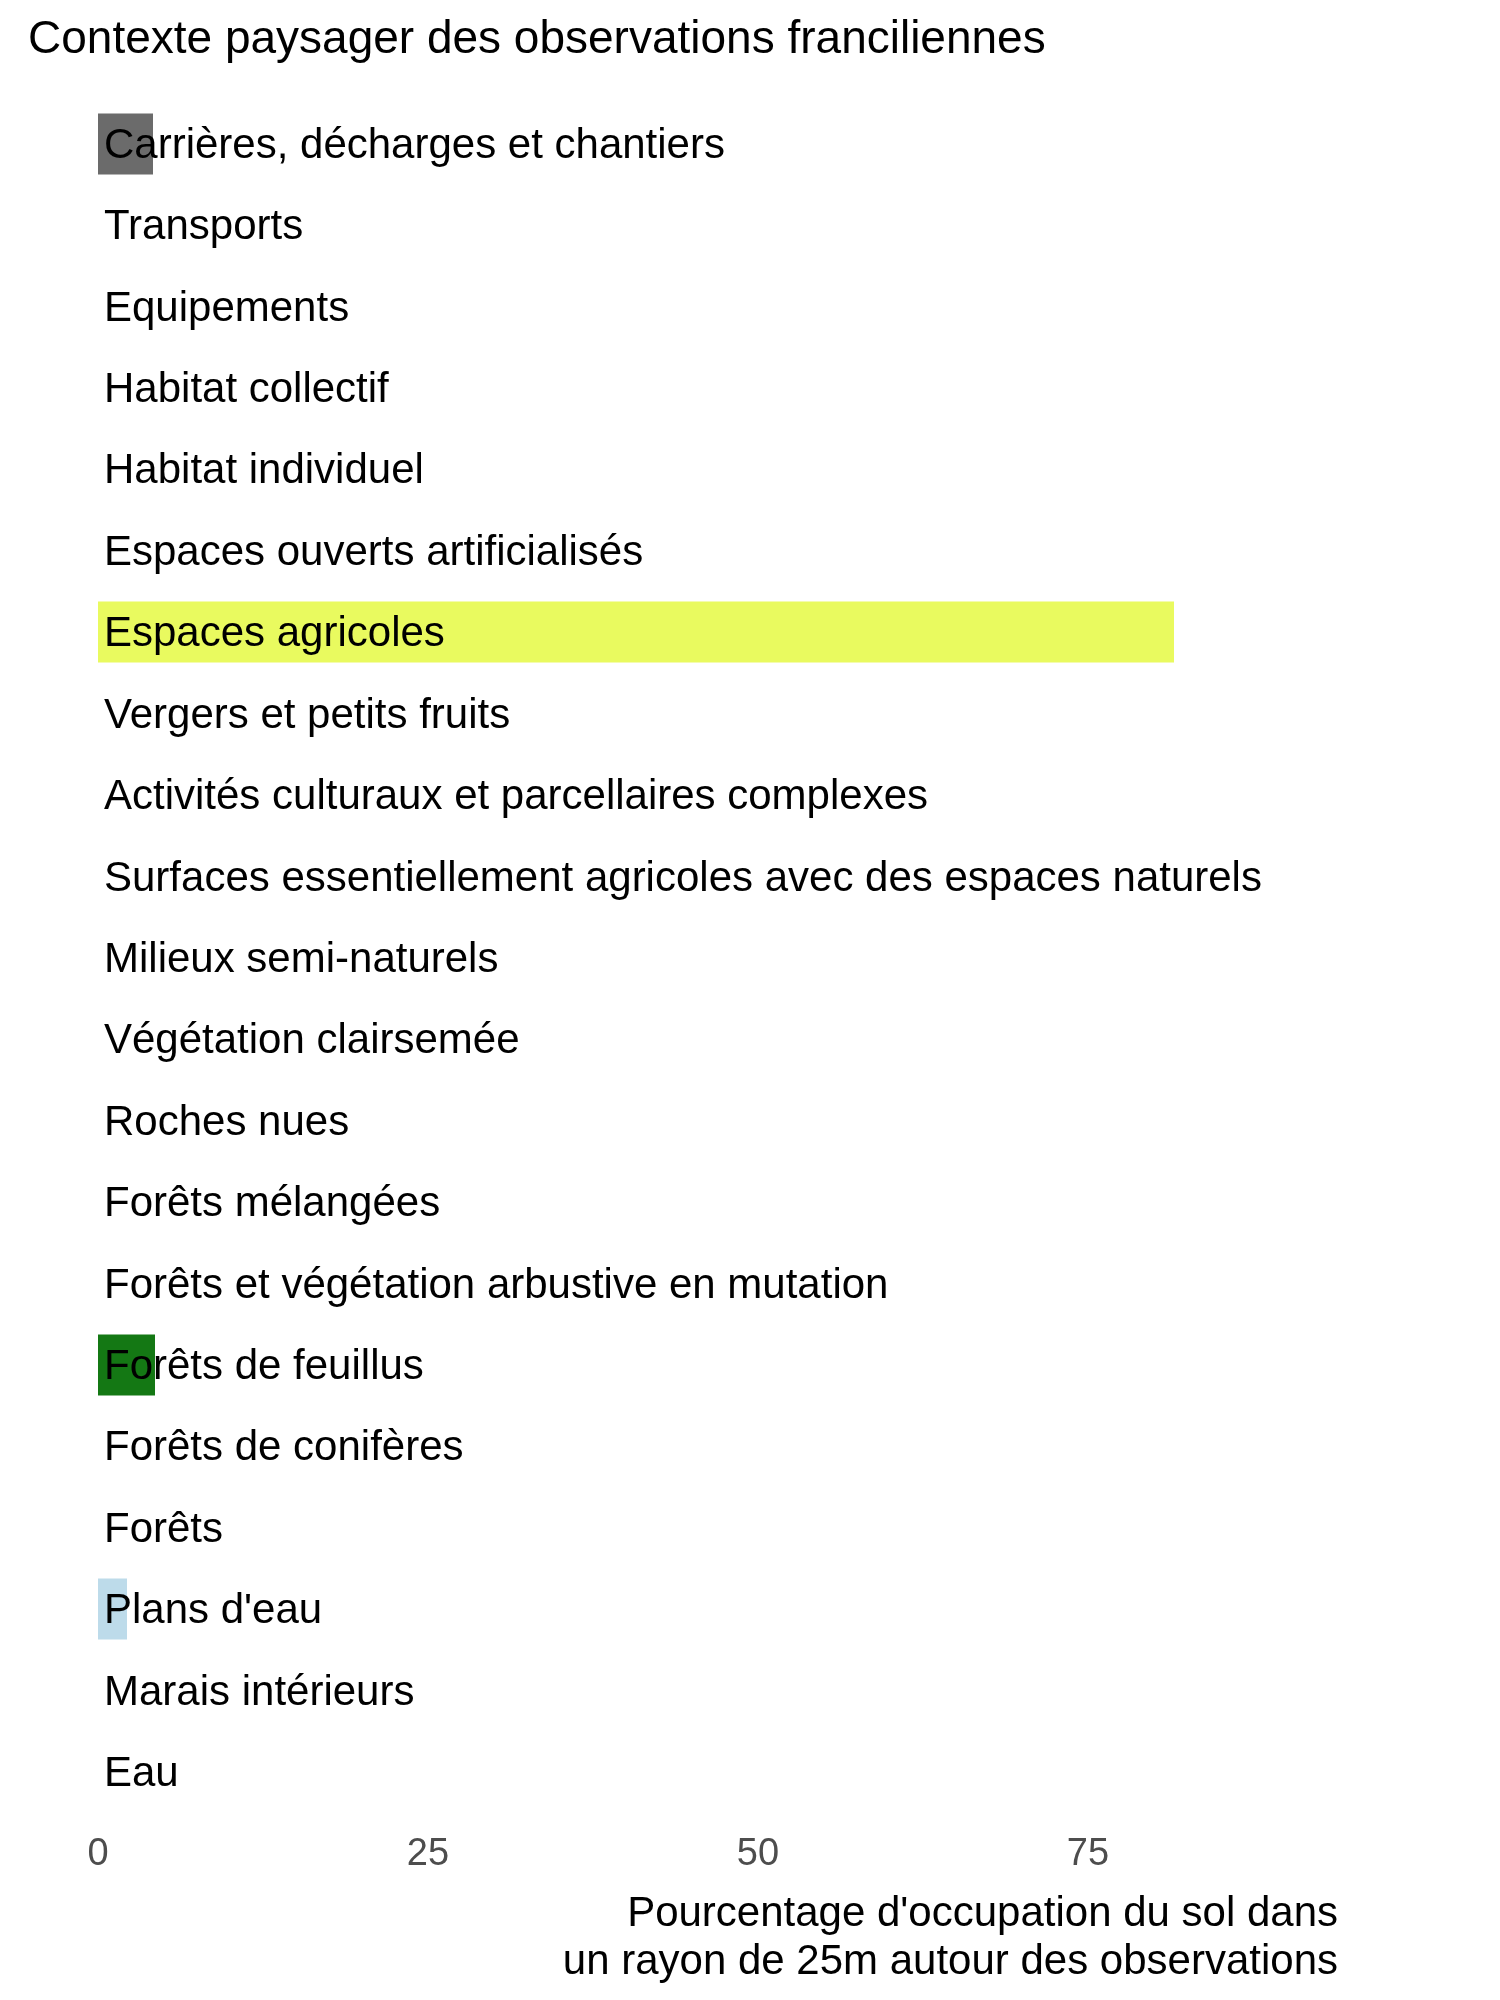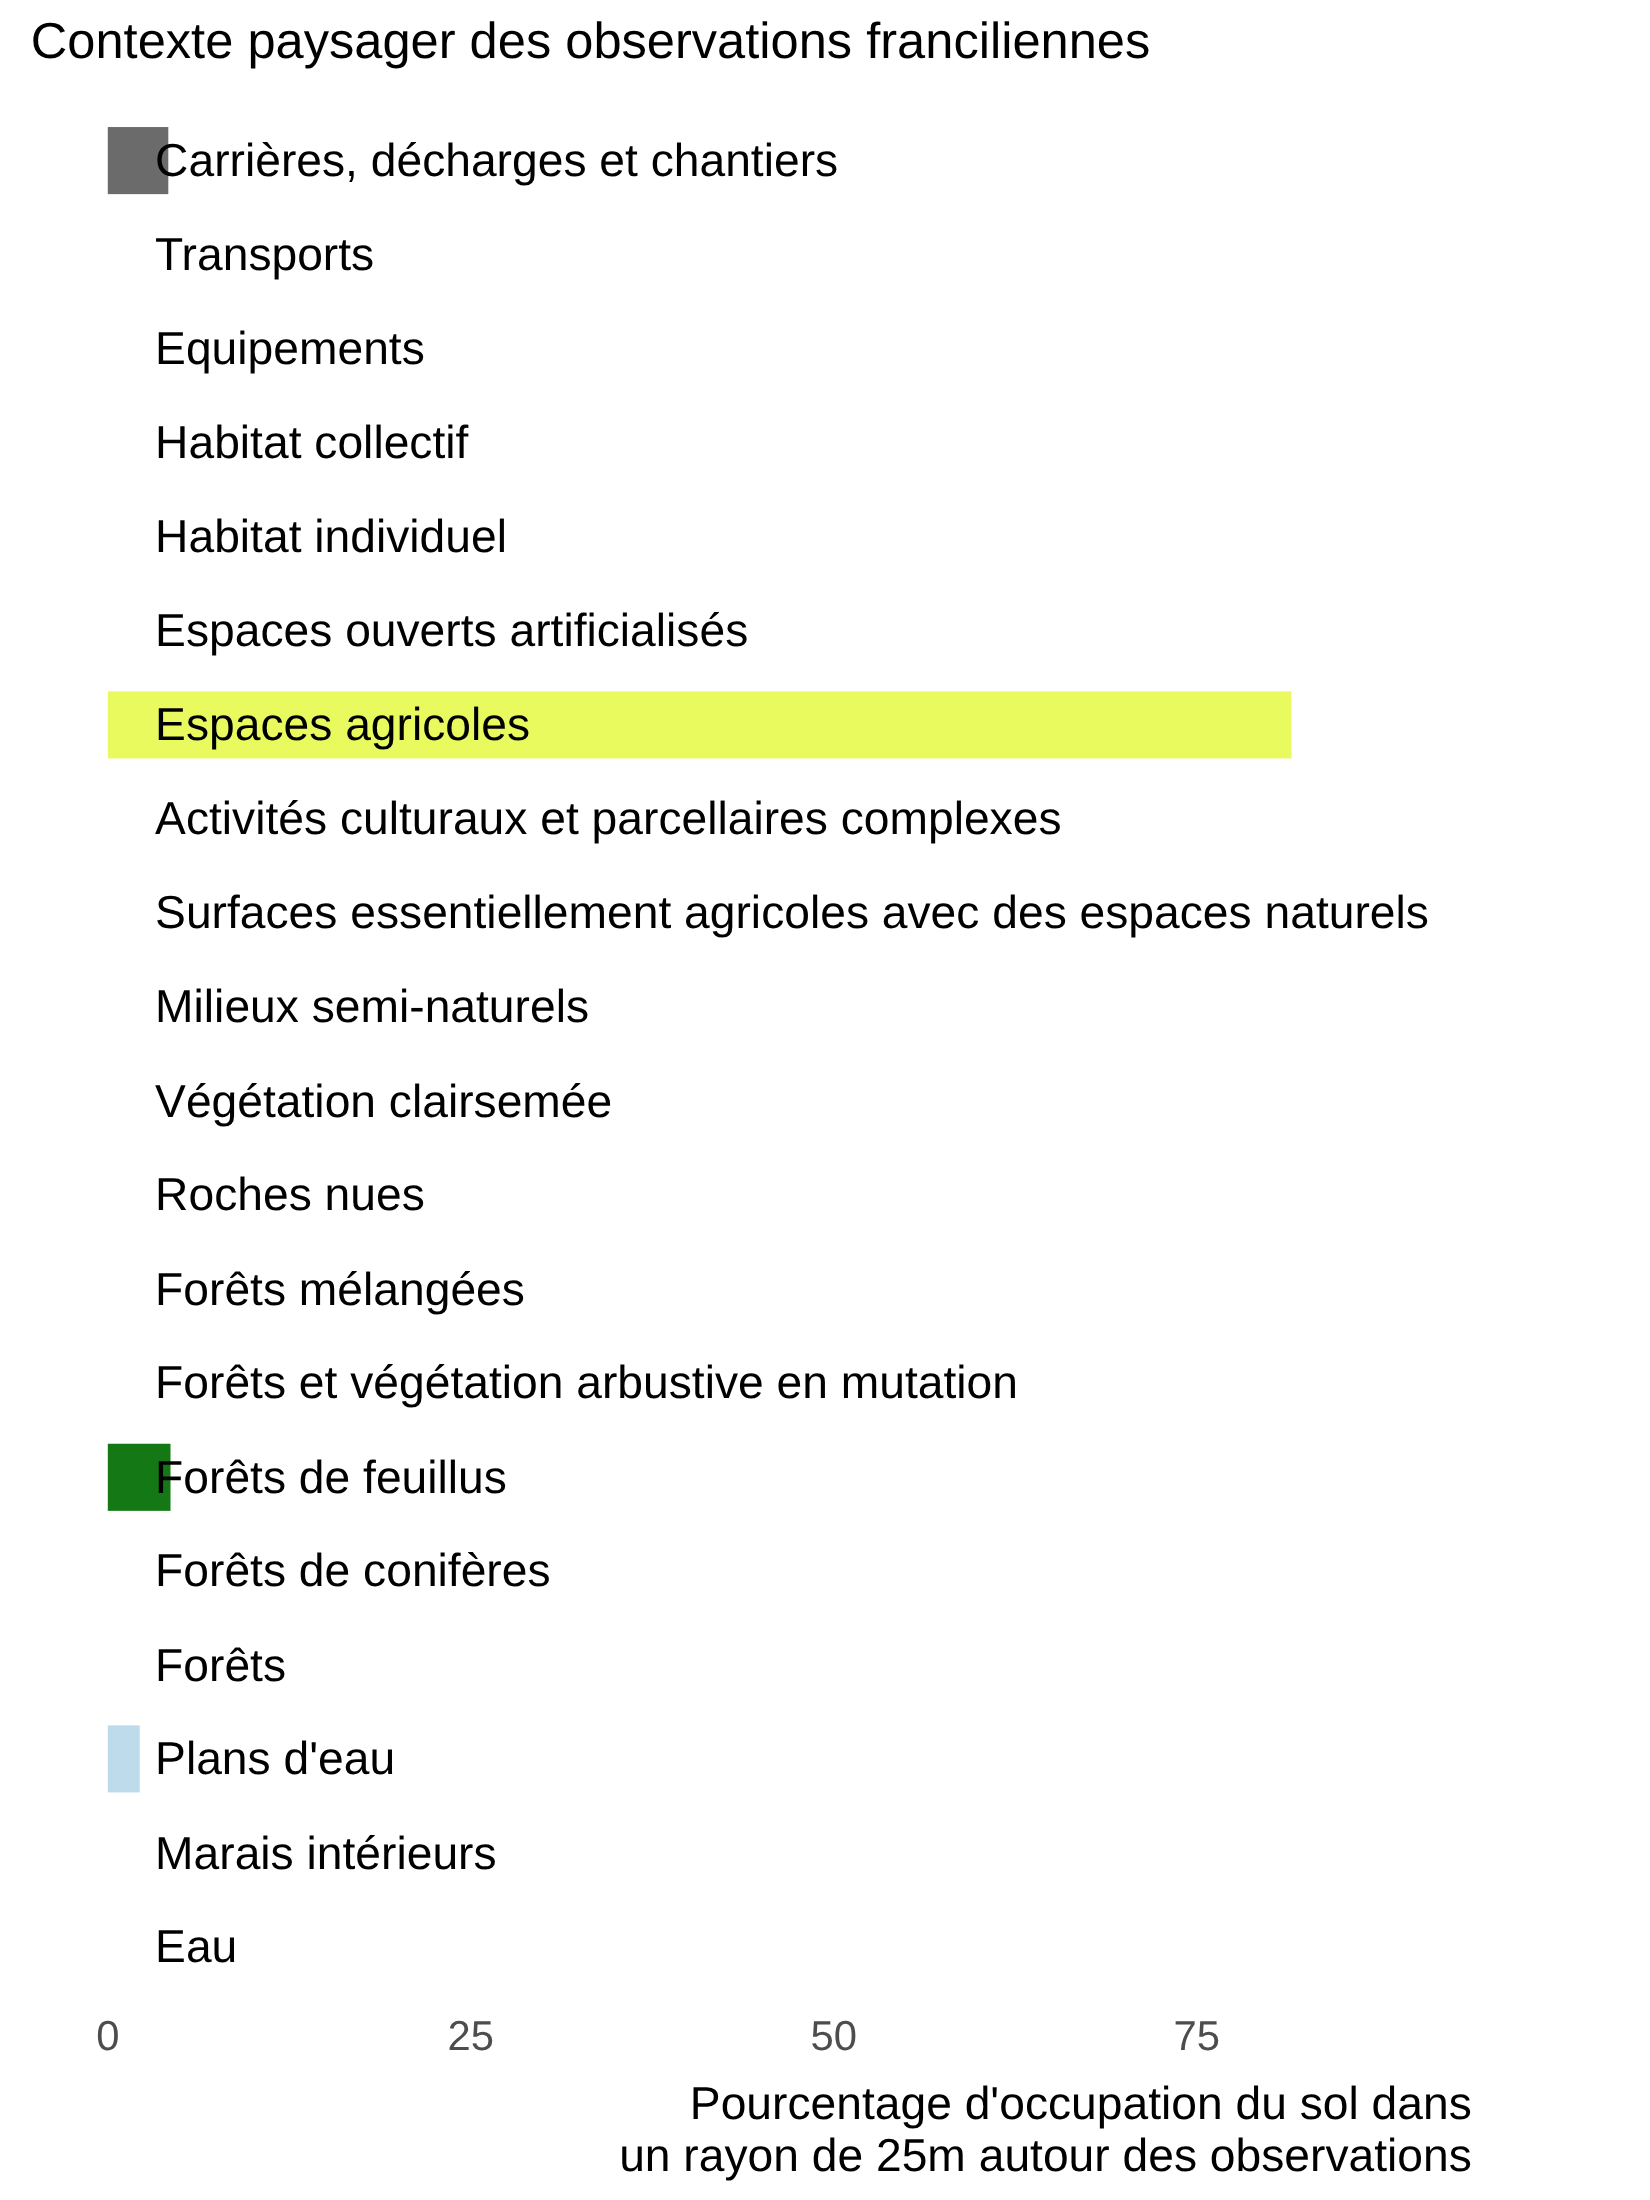--- a/index.html
+++ b/index.html
@@ -45,21 +45,20 @@
   }
   .cat-label {
     position: absolute;
     left: 6px;
     top: 50%;
     transform: translateY(-50%);
     font-size: 42px;
     color: #000000;
     white-space: nowrap;
     line-height: 1;
-    margin-left: 37px;
   }
   .x-axis {
     position: absolute;
     left: 0;
     top: 1833px;
     width: 1500px;
     height: 50px;
   }
   .tick {
     position: absolute;
@@ -105,20 +104,24 @@
         <div class="bar" style="width: 0px;"></div>
         <span class="cat-label">Habitat individuel</span>
       </div>
       <div class="row">
         <div class="bar" style="width: 0px;"></div>
         <span class="cat-label">Espaces ouverts artificialisés</span>
       </div>
       <div class="row">
         <div class="bar" style="width: 1075.8px; background: rgb(233, 250, 95);"></div>
         <span class="cat-label">Espaces agricoles</span>
+      </div>
+      <div class="row">
+        <div class="bar" style="width: 0px;"></div>
+        <span class="cat-label">Vergers et petits fruits</span>
       </div>
       <div class="row">
         <div class="bar" style="width: 0px;"></div>
         <span class="cat-label">Activités culturaux et parcellaires complexes</span>
       </div>
       <div class="row">
         <div class="bar" style="width: 0px;"></div>
         <span class="cat-label">Surfaces essentiellement agricoles avec des espaces naturels</span>
       </div>
       <div class="row">

